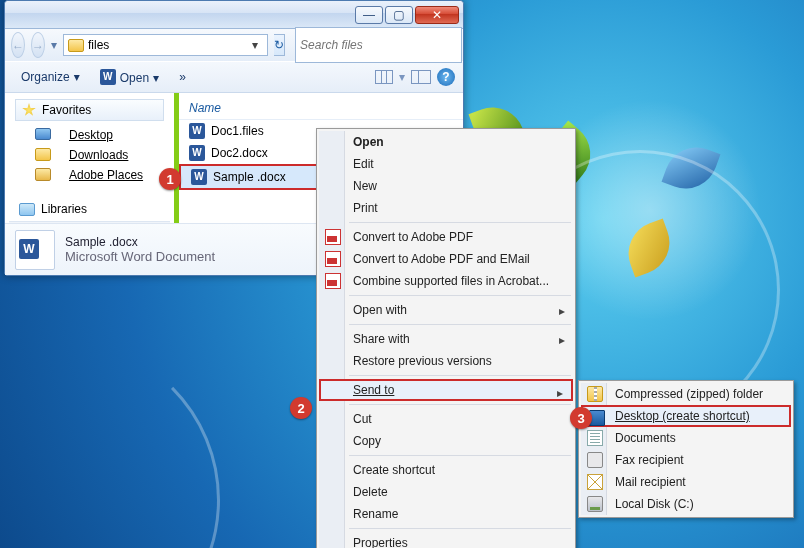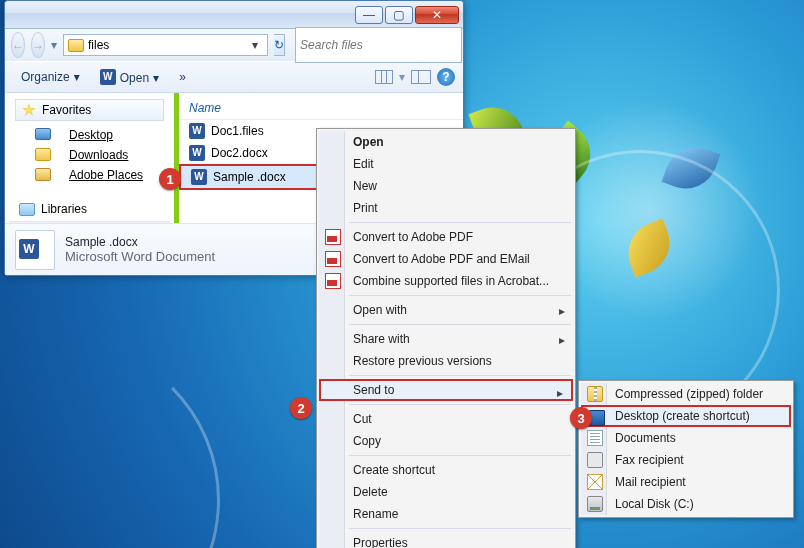--- a/index.html
+++ b/index.html
@@ -67,21 +67,21 @@
   .bigword::before{content:"";position:absolute;left:3px;top:8px;width:20px;height:20px;background:#2b579a;border-radius:2px;}
   .bigword::after{content:"W";position:absolute;left:3px;top:8px;width:20px;height:20px;color:#fff;font-weight:bold;text-align:center;line-height:20px;}
   .details .meta{font-size:13px;color:#667;}
   .details .ttl{color:#556;margin-left:auto;margin-right:10px;font-size:11px;}
 
   .ctxmenu{position:absolute;background:#f4f4f4;border:1px solid #9a9a9a;box-shadow:2px 2px 4px rgba(0,0,0,.3);padding:2px;}
   .ctxmenu.main{left:316px;top:128px;width:260px;}
   .ctxmenu.sub{left:578px;top:380px;width:216px;}
   .gutter{position:absolute;left:2px;top:2px;bottom:2px;width:26px;background:#eaeef4;border-right:1px solid #d6dae2;}
   .mi{position:relative;padding:4px 20px 4px 34px;white-space:nowrap;color:#222;}
-  .mi.hl{background:#e8f0fa;border:2px solid #cc2b2b;padding:2px 18px 2px 32px;}
+  .mi.hl{background:#e8f0fa;border:2px solid #cc2b2b;padding:2px 18px 2px 32px;text-decoration:underline;}
   .mi .arrow{position:absolute;right:8px;top:5px;color:#444;}
   .sep{height:1px;background:#d6dae2;margin:3px 2px 3px 30px;}
   .mi .ico{position:absolute;left:6px;top:3px;width:16px;height:16px;}
   .ico.pdf{background:#fff;border:1px solid #c33;}
   .ico.pdf::after{content:"";position:absolute;left:1px;top:6px;width:10px;height:6px;background:#c33;}
   .ico.zip{background:linear-gradient(#fde9a5,#f3c54a);border:1px solid #c79a1a;border-radius:2px;}
   .ico.zip::after{content:"";position:absolute;left:6px;top:0;width:3px;height:14px;background:repeating-linear-gradient(#aaa 0 2px,#fff 2px 4px);}
   .ico.desk{background:linear-gradient(#4a8ad0,#1a5aa0);border:1px solid #0a3a70;border-radius:1px;}
   .ico.docs{background:#fff;border:1px solid #8aa;}
   .ico.docs::before{content:"";position:absolute;left:2px;top:2px;right:2px;height:1px;background:#8aa;box-shadow:0 3px #8aa,0 6px #8aa,0 9px #8aa;}

